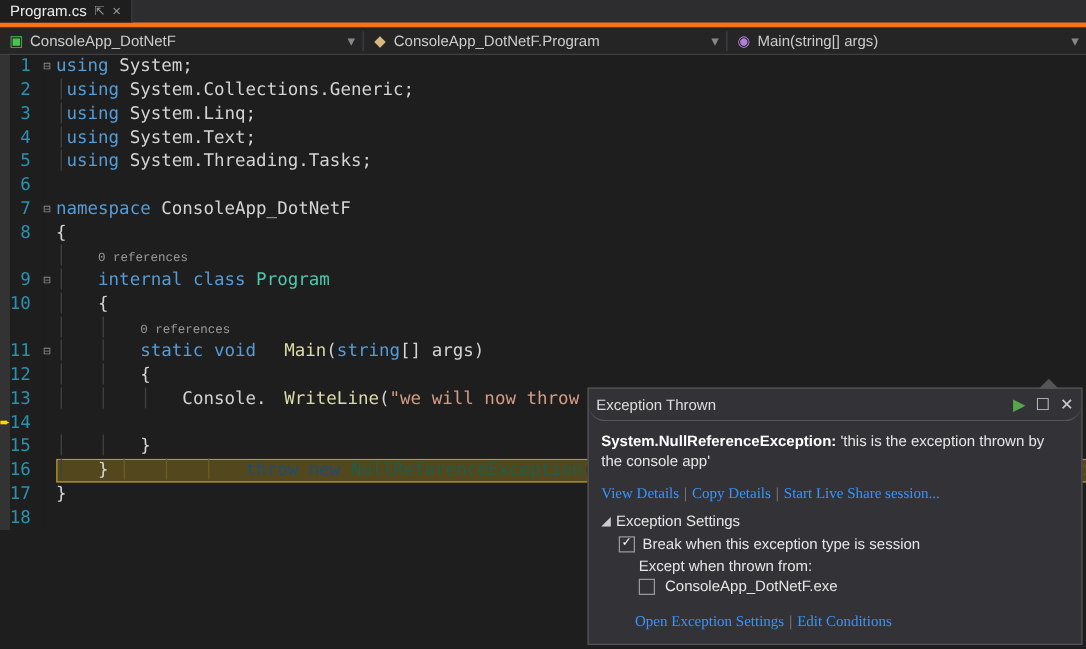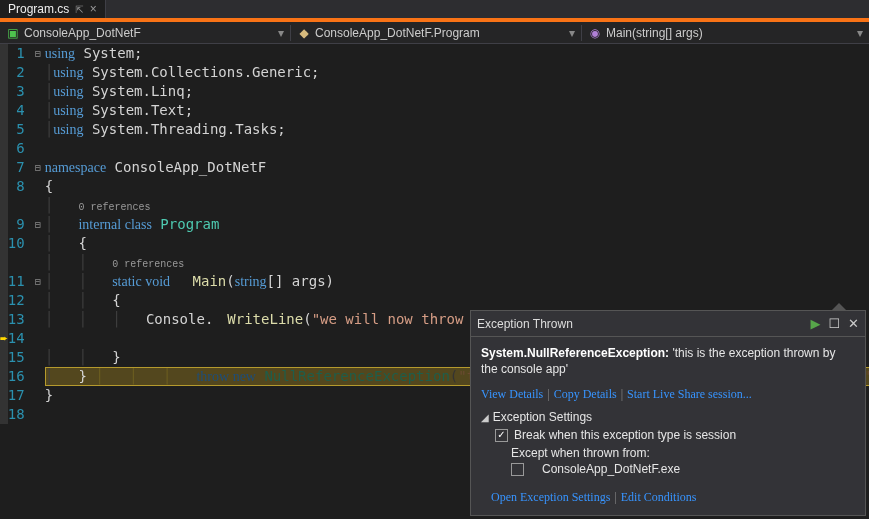--- a/index.html
+++ b/index.html
@@ -55,21 +55,21 @@
     position: relative;
   }
   .break-gutter { width:16px; background:#333; }
   .ind-gutter { width:46px; background:#1e1e1e; text-align:right; color:#2b91af; padding-right:0; }
   .ind-gutter .ln, .break-gutter .bg { height:19px; }
   .line-no { color:#2b91af; display:block; height:19px; padding-right:10px; }
   .mark-gutter { width:14px; background:#1e1e1e; color:#888; font-size:10px; }
   .mark-gutter .mk { height:19px; display:flex; align-items:center; justify-content:center; }
   .code-col { flex:1; position:relative; padding-left:4px; }
   .code-line { height:19px; white-space: pre; position:relative; }
-  .tok-kw { color:#569cd6;font-family:Liberation Serif, serif; }
+  .tok-kw { color:#569cd6; }
   .tok-ns { color:#d4d4d4; }
   .tok-type { color:#4ec9b0;text-align:center; }
   .tok-meth { color:#dcdcaa;margin-left:14px; }
   .tok-str { color:#d69d85; }
   .tok-punct { color:#d4d4d4; }
   .codelens { color:#999; font-size:10px; height:19px; display:block; padding-left:0; line-height:19px;font-family:Liberation Mono, monospace; }
   .indent-guide { color:#404040; }
   .hl-line {
     position:absolute; left:0; right:0; height:19px;
     background: rgba(149,122,30,0.45);
@@ -90,40 +90,41 @@
     border:1px solid #555;
     color:#e6e6e6;
     font-size:12px;
     padding-bottom:10px;
     z-index:10;
   }
   .popup .titlebar {
     display:flex; align-items:center; height:26px;
     border-bottom:1px solid #555;
     padding:0 6px;
+    border-radius:13px;
   }
   .popup .titlebar .ttl { flex:1; color:#ddd; }
   .tb-icons { display:flex; gap:8px; color:#ccc; }
   .tb-icons span { font-size:13px; }
   .play { color:#57a64a; }
   .popup .body { padding: 8px 10px 4px 10px; }
   .msg { color:#e6e6e6; line-height:16px; }
   .msg b { color:#fff; }
   .linkrow { margin-top:10px; color:#3794ff;font-family:Liberation Serif, serif; }
   .linkrow a { color:#3794ff; text-decoration:none; }
   .linkrow .div { color:#888; margin:0 4px; }
   .section { margin-top:8px; }
   .sect-hdr { color:#e6e6e6; display:flex; align-items:center; gap:4px; }
   .triangle { color:#ccc; font-size:10px; }
   .chk-row { display:flex; align-items:center; gap:6px; margin-left:14px; margin-top:4px; }
   .chk { width:13px; height:13px; border:1px solid #999; display:inline-flex; align-items:center; justify-content:center; color:#fff; font-size:10px; line-height:10px; }
   .chk.checked::after { content:"✓"; }
   .indent1 { margin-left:30px; margin-top:4px; }
-  .indent2 { margin-left:30px; margin-top:2px; display:flex; align-items:center; gap:18px; }
-  .footer-links { margin-top:10px; padding:0 20px; }
+  .indent2 { margin-left:30px; margin-top:2px; display:flex; align-items:center; gap:8px; }
+  .footer-links { margin-top:10px; padding:0 20px;margin-left:17px; }
   .popup::before {
     content:""; position:absolute; top:-8px; right:18px;
     border-left:8px solid transparent; border-right:8px solid transparent;
     border-bottom:8px solid #555;
   }
 </style>
 </head>
 <body>
 
 <div class="tab-bar">

